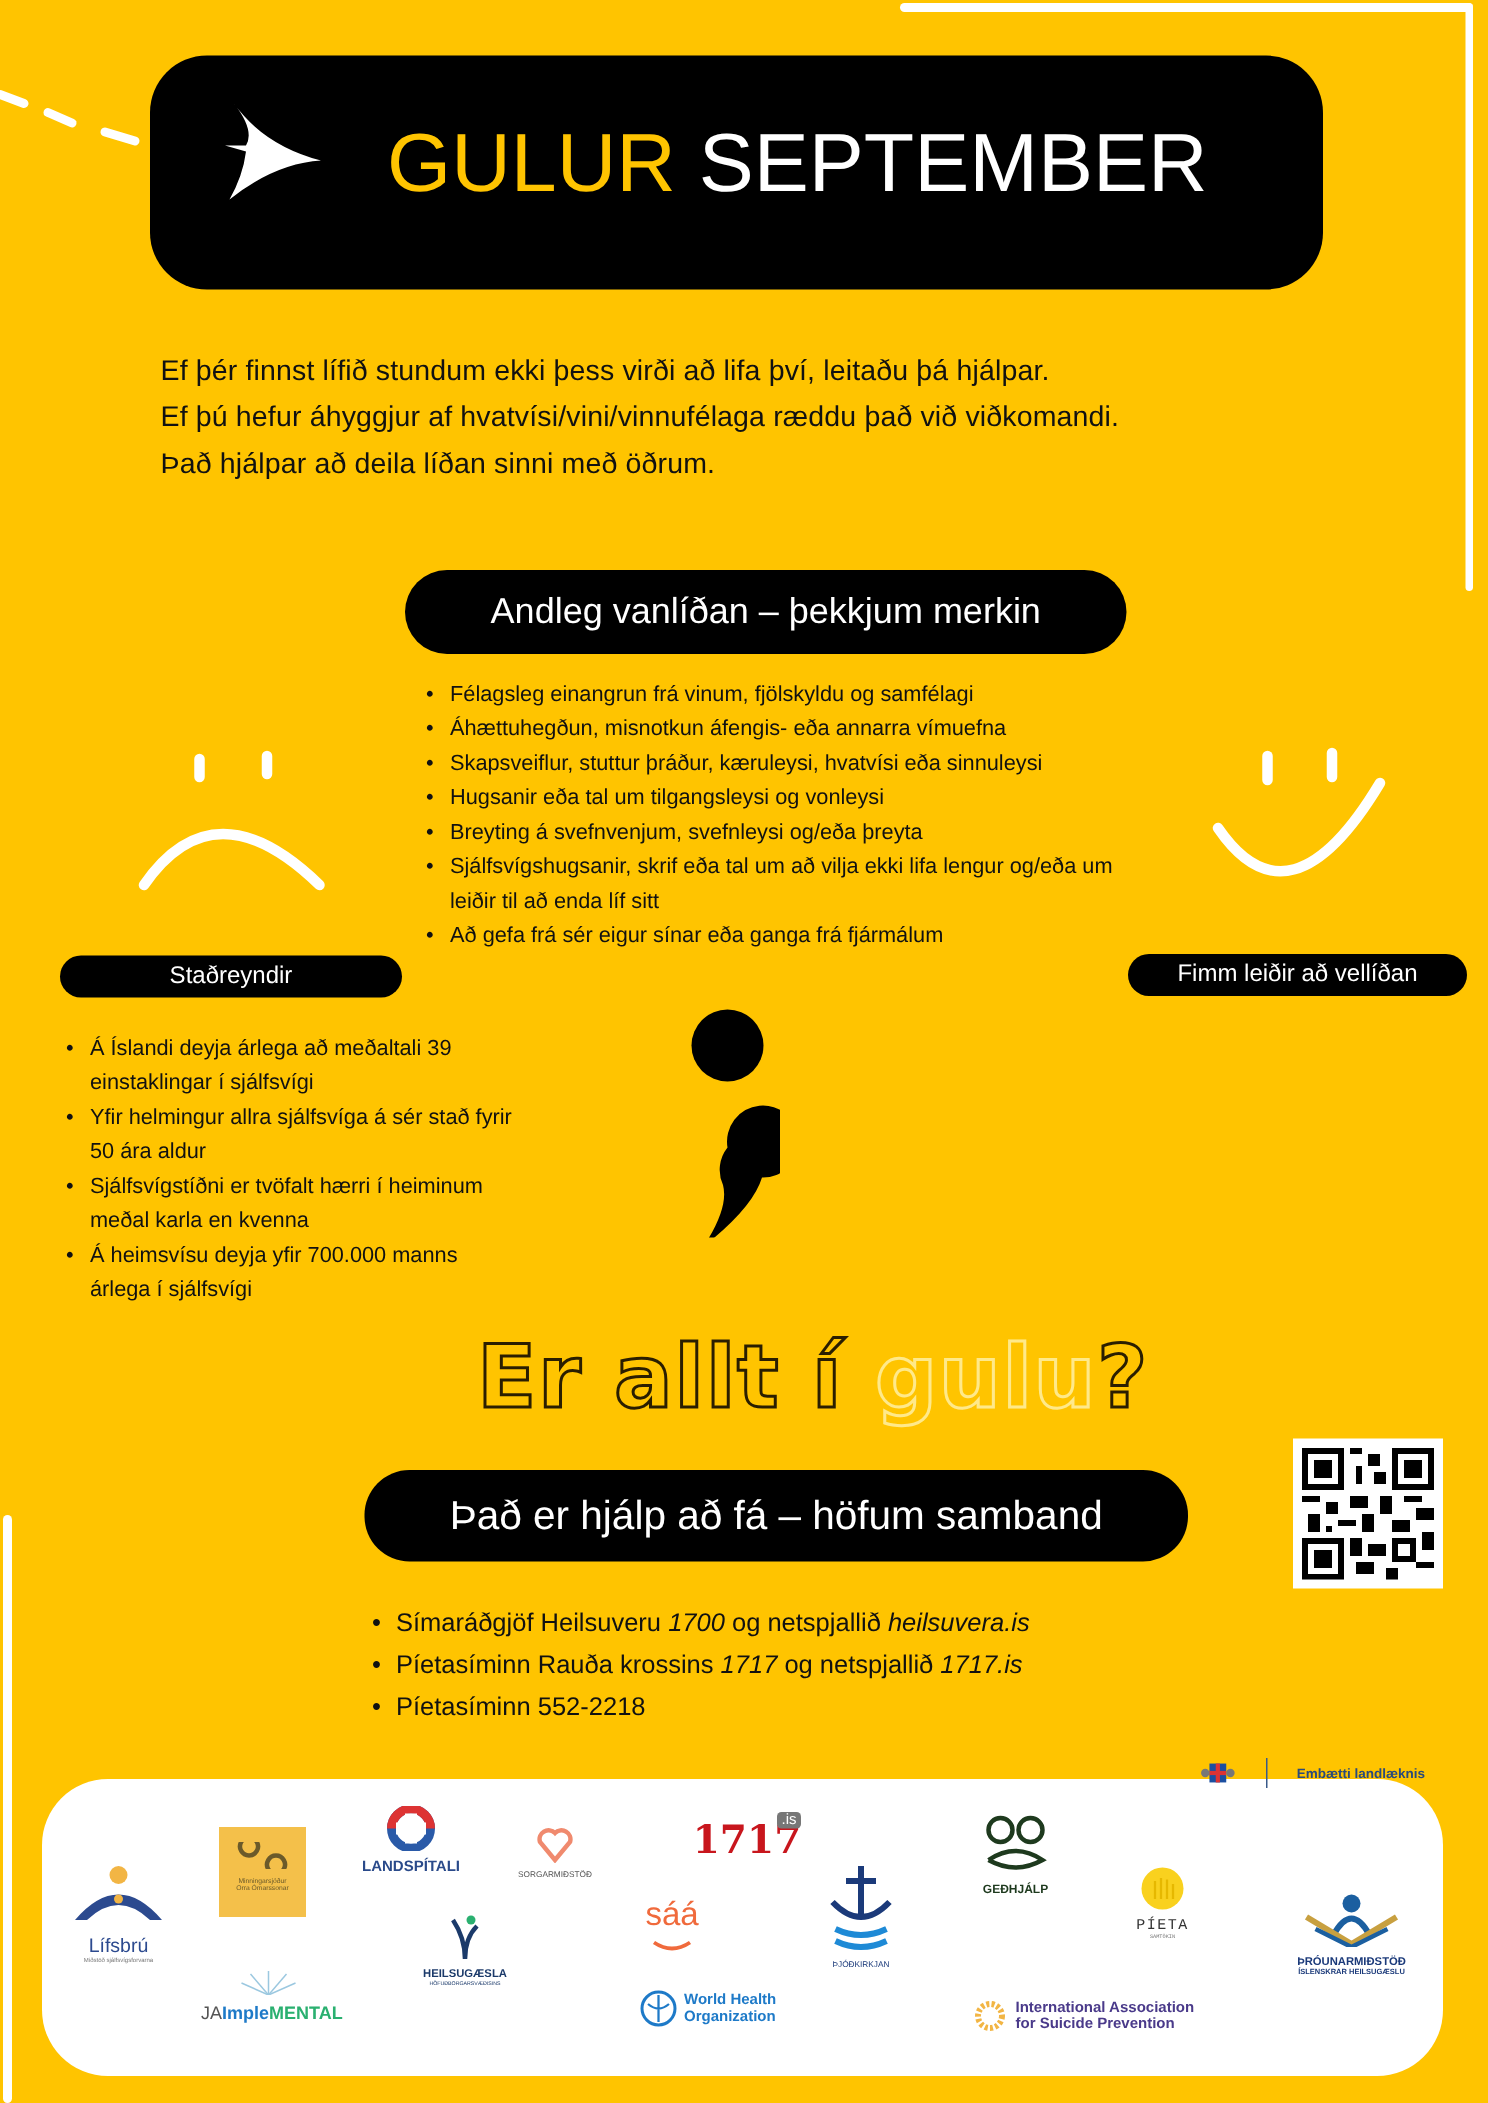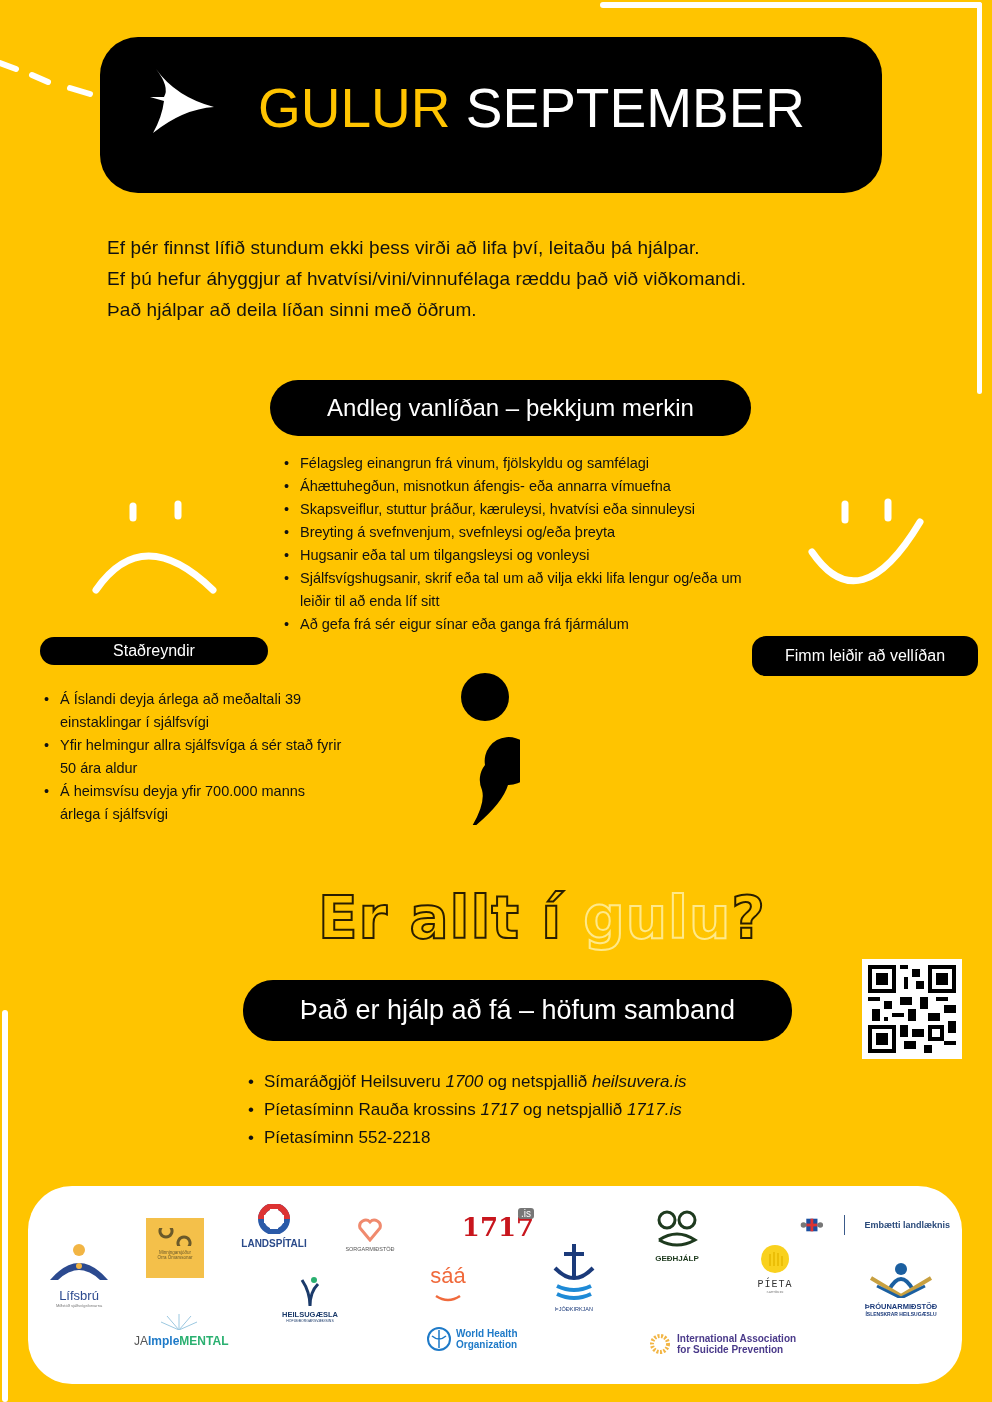--- a/index.html
+++ b/index.html
@@ -8,21 +8,21 @@
   .page { position: absolute; left: 0; top: 0; width: 992px; height: 1402px; background: #FFC400; overflow: hidden; }
   .edge-line { position: absolute; background: #fff; border-radius: 4px; }
   .title-bar { position: absolute; left: 100px; top: 37px; width: 782px; height: 156px; background: #000; border-radius: 38px; }
   .title-text { position: absolute; left: 258px; top: 76px; font-family: "Liberation Sans", sans-serif; font-size: 55px; letter-spacing: 0px; line-height: 64px; white-space: nowrap; }
   .title-yellow { color: #FFC400; }
   .title-white { color: #fff; }
   .intro { position: absolute; left: 107px; top: 232px; width: 820px; font-family: "Liberation Sans", sans-serif; font-size: 19px; line-height: 31px; color: #111; letter-spacing: 0.1px; }
   .pill { position: absolute; background: #000; color: #fff; border-radius: 30px; display: flex; align-items: center; justify-content: center; white-space: nowrap; font-family: "Liberation Sans", sans-serif; }
   .pill.p1 { left: 270px; top: 380px; width: 481px; height: 56px; font-size: 24px; }
   .pill.p2 { left: 40px; top: 637px; width: 228px; height: 28px; font-size: 16px; border-radius: 14px; }
-  .pill.p3 { left: 752px; top: 636px; width: 226px; height: 40px; font-size: 16px; border-radius: 14px; }
+  .pill.p3 { left: 752px; top: 636px; width: 226px; height: 28px; font-size: 16px; border-radius: 14px; }
   .pill.p4 { left: 243px; top: 980px; width: 549px; height: 61px; font-size: 27px; }
   ul.blist { position: absolute; list-style: none; font-family: "Liberation Sans", sans-serif; color: #111; }
   ul.blist li { position: relative; padding-left: 18px; }
   ul.blist li::before { content: "•"; position: absolute; left: 2px; top: 0; }
   .signs { left: 282px; top: 452px; width: 480px; font-size: 14.5px; line-height: 23px; }
   .facts { left: 42px; top: 688px; width: 300px; font-size: 14.5px; line-height: 23px; }
   .five { left: 752px; top: 688px; width: 240px; font-size: 14.5px; line-height: 23px; }
   .help { left: 246px; top: 1068px; width: 620px; font-size: 17px; line-height: 28px; }
   .help li { padding-left: 19px; }
   em { font-style: italic; }
@@ -66,22 +66,22 @@
     <div>Ef þér finnst lífið stundum ekki þess virði að lifa því, leitaðu þá hjálpar.</div>
     <div>Ef þú hefur áhyggjur af hvatvísi/vini/vinnufélaga ræddu það við viðkomandi.</div>
     <div>Það hjálpar að deila líðan sinni með öðrum.</div>
   </div>
 
   <div class="pill p1">Andleg vanlíðan – þekkjum merkin</div>
   <ul class="blist signs">
     <li>Félagsleg einangrun frá vinum, fjölskyldu og samfélagi</li>
     <li>Áhættuhegðun, misnotkun áfengis- eða annarra vímuefna</li>
     <li>Skapsveiflur, stuttur þráður, kæruleysi, hvatvísi eða sinnuleysi</li>
+    <li>Hugsanir eða tal um tilgangsleysi og vonleysi</li>
     <li>Breyting á svefnvenjum, svefnleysi og/eða þreyta</li>
-    <li>Hugsanir eða tal um tilgangsleysi og vonleysi</li>
     <li>Sjálfsvígshugsanir, skrif eða tal um að vilja ekki lifa lengur og/eða um leiðir til að enda líf sitt</li>
     <li>Að gefa frá sér eigur sínar eða ganga frá fjármálum</li>
   </ul>
 
   <svg style="position:absolute; left:88px; top:492px;" width="140" height="110" viewBox="0 0 140 110">
     <g stroke="#fff" stroke-width="7" stroke-linecap="round" fill="none">
       <line x1="45" y1="14" x2="45" y2="26"></line>
       <line x1="90" y1="12" x2="90" y2="24"></line>
       <path d="M8 98 Q55 30 125 98"></path>
     </g>
@@ -92,20 +92,21 @@
       <line x1="45" y1="12" x2="45" y2="28"></line>
       <line x1="88" y1="10" x2="88" y2="26"></line>
       <path d="M12 60 Q60 130 120 30"></path>
     </g>
   </svg>
 
   <div class="pill p2">Staðreyndir</div>
   <ul class="blist facts">
     <li>Á Íslandi deyja árlega að meðaltali 39 einstaklingar í sjálfsvígi</li>
     <li>Yfir helmingur allra sjálfsvíga á sér stað fyrir 50 ára aldur</li>
+    <li>Sjálfsvígstíðni er tvöfalt hærri í heiminum meðal karla en kvenna</li>
     <li>Á heimsvísu deyja yfir 700.000 manns árlega í sjálfsvígi</li>
   </ul>
 
   <div class="pill p3">Fimm leiðir að vellíðan</div>
 
   <svg class="semicolon" width="60" height="160" viewBox="0 0 60 160">
     <circle cx="25" cy="32" r="24" fill="#000"></circle>
     <path d="M25 100 a24 24 0 1 1 23 20 Q42 140 9 166 Q26 140 22 125 A24 24 0 0 1 25 100 Z" fill="#000"></path>
   </svg>
 
@@ -205,21 +206,21 @@
     <svg width="44" height="40" viewBox="0 0 44 40">
         <g fill="none" stroke="#1e3a1e" stroke-width="3">
           <circle cx="12" cy="10" r="8"></circle>
           <circle cx="32" cy="10" r="8"></circle>
           <path d="M4 30 Q22 18 40 30 Q22 40 4 30"></path>
         </g>
       </svg>
     <span class="logo-label" style="font-size:8px; font-weight:bold; color:#1e3a1e;">GEÐHJÁLP</span>
   </div>
 
-  <div class="logo" style="left:800px; top:1208px; width:150px; display:flex; align-items:center; gap:20px;">
+  <div class="logo" style="left:800px; top:1165px; width:150px; display:flex; align-items:center; gap:20px;">
     <svg width="34" height="34" viewBox="0 0 34 34">
         <rect x="9" y="8" width="16" height="18" fill="#1b4fa0"></rect>
         <rect x="15" y="8" width="4" height="18" fill="#d33"></rect>
         <rect x="9" y="15" width="16" height="4" fill="#d33"></rect>
         <circle cx="5" cy="17" r="4" fill="#777"></circle>
         <circle cx="29" cy="17" r="4" fill="#777"></circle>
       </svg>
     <span style="width:1px; height:20px; background:#3a5a8a;"></span>
     <span class="logo-label" style="font-size:9px; font-weight:bold; color:#2a4a7a;">Embætti landlæknis</span>
   </div>

